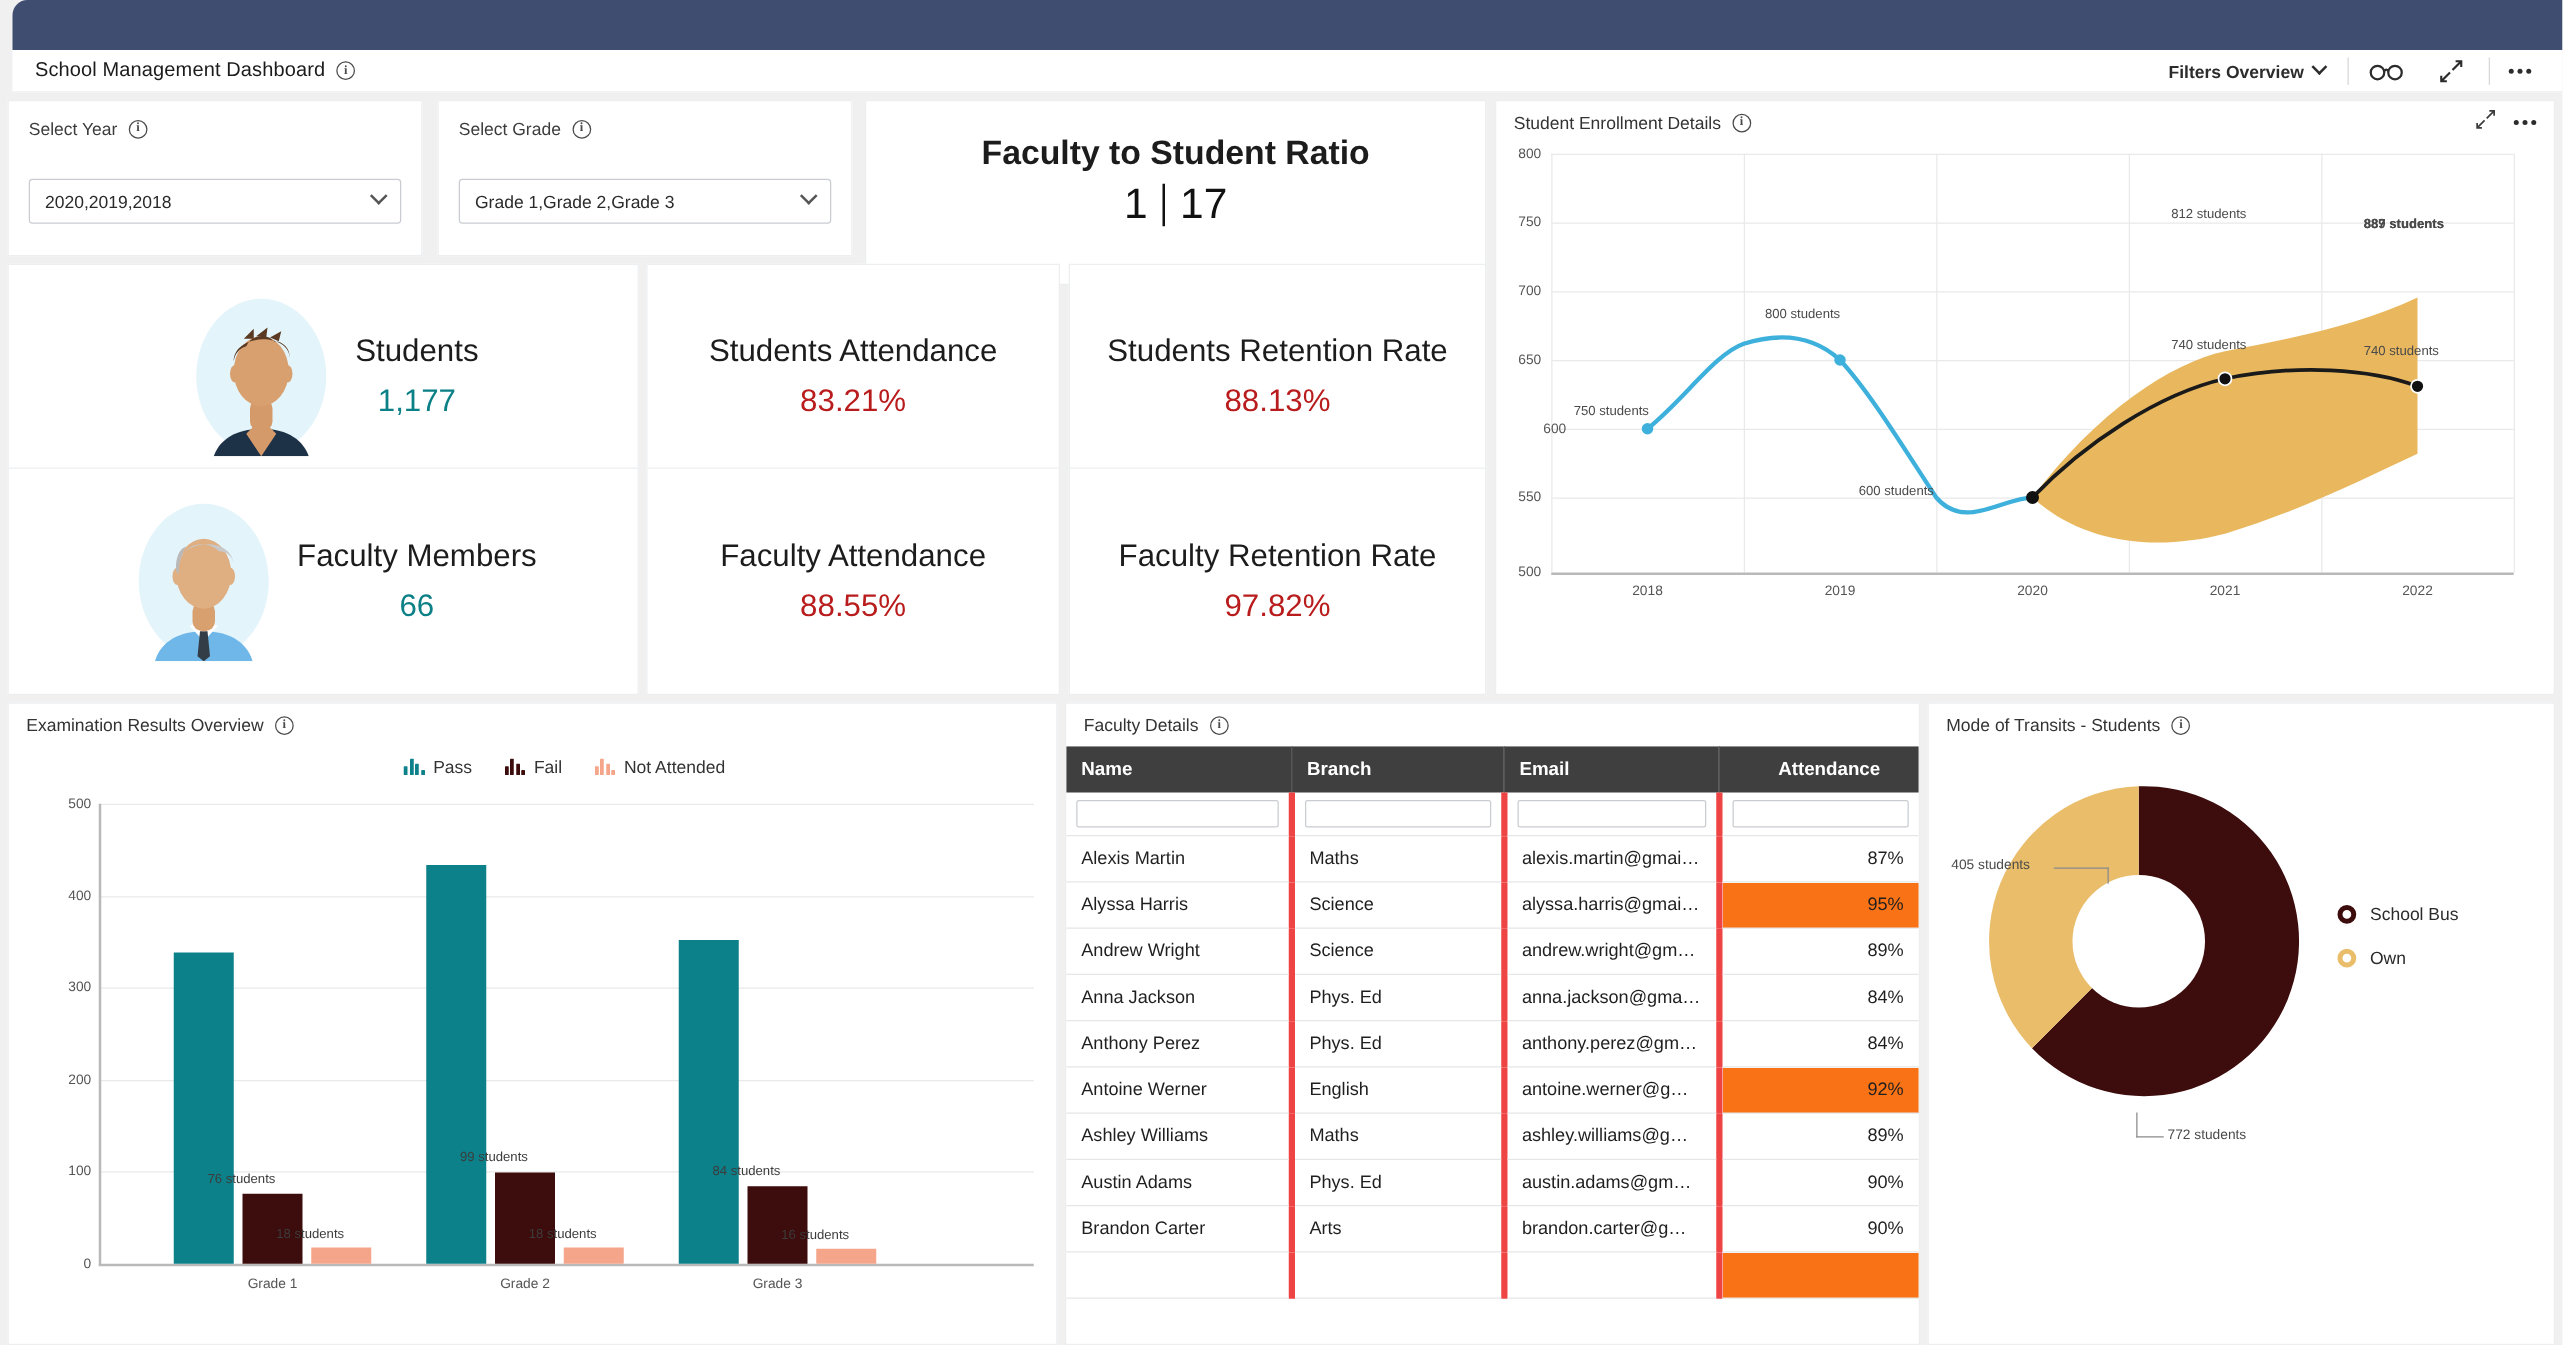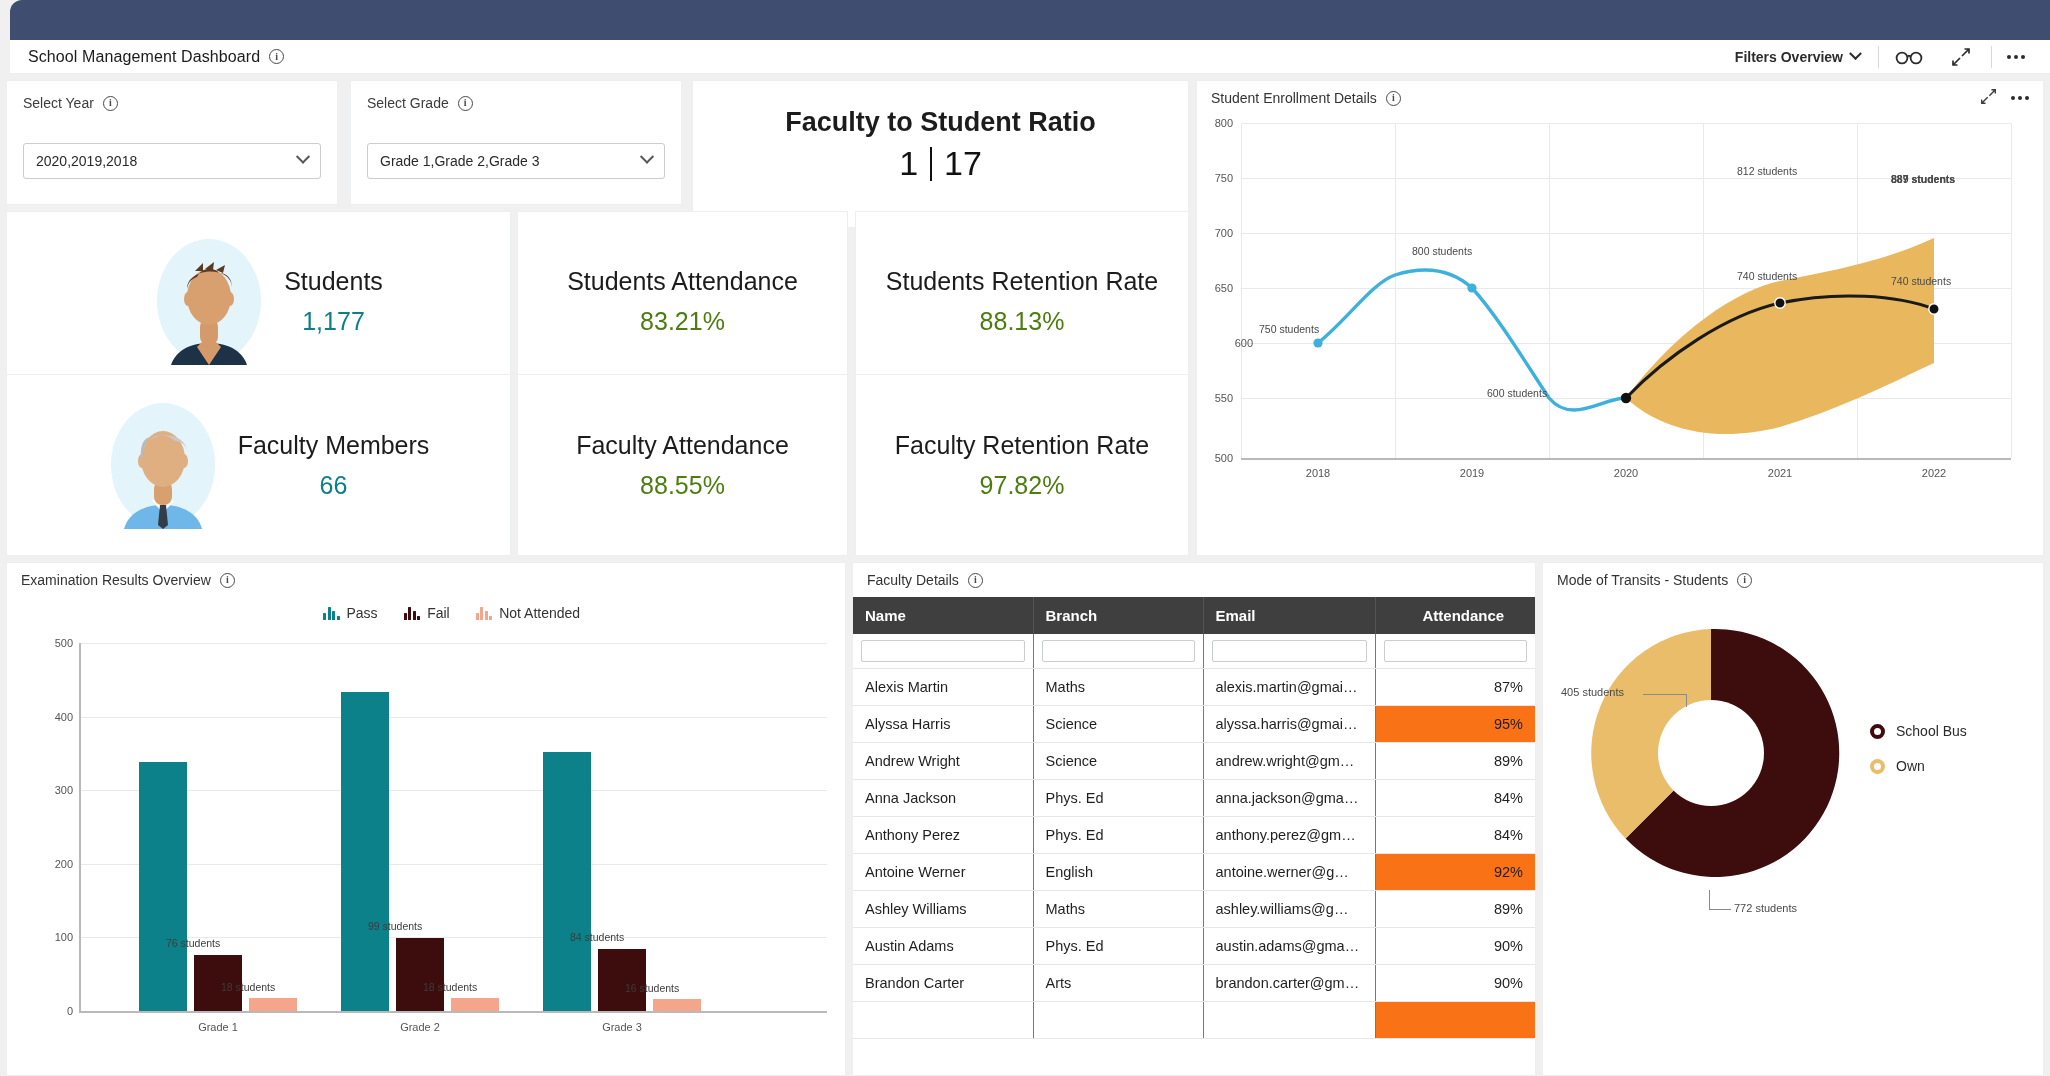--- a/index.html
+++ b/index.html
@@ -73,21 +73,21 @@
   
   .ratio-card { display: flex; flex-direction: column; align-items: center; justify-content: flex-start; padding-top: 26px; }
   .ratio-title { font-size: 27px; color: #1c1c1c; font-weight: bold; }
   .ratio-val { font-size: 34px; color: #111; margin-top: 6px; display: flex; align-items: center; gap: 12px; }
   .ratio-bar { width: 2px; height: 34px; background: #111; display: block; }
 
   
   .kpi { display: flex; align-items: center; justify-content: center; }
   .kpi-txt { text-align: center; }
   .kpi-label { font-size: 25px; color: #1c1c1c; line-height: 1.25; }
-  .kpi-value { font-size: 25px; color: #4d7c0f; margin-top: 10px; }
+  .kpi-value { font-size: 25px; color: #b91c1c; margin-top: 10px; }
   .kpi-value.accent { color: #0c8087; }
   .kpi-avatarwrap { width: 150px; display: flex; align-items: center; justify-content: center; }
 
   
   .avatar { position: relative; width: 104px; height: 128px; }
   .av-bg { position: absolute; left: 0; top: 2px; width: 104px; height: 124px; border-radius: 50%; background: #e3f4fb; }
 
   
   .panel-head { position: absolute; left: 0; top: 0; right: 0; height: 34px; display: flex; align-items: center; padding: 0 14px; }
   .panel-title { font-size: 14px; color: #333; display: flex; align-items: center; }
@@ -113,21 +113,21 @@
   
   .tbl { position: absolute; left: 0; right: 0; top: 34px; bottom: 0; overflow: hidden; }
   .tbl table { border-collapse: collapse; width: 100%; table-layout: fixed; }
   .tbl th {
     background: #3f3f3f; color: #fff; text-align: left; font-size: 15px; font-weight: bold;
     padding: 10px 12px; border-right: 1px solid #555; height: 36px;
   }
   .tbl th:last-child { border-right: none; padding-left: 47px; }
   .tbl td {
     font-size: 14.5px; color: #1f1f1f; padding: 9px 12px; height: 37px;
-    border-bottom: 1px solid #e6e6e6; border-right: 1px solid #ef4444;
+    border-bottom: 1px solid #e6e6e6; border-right: 5px solid #ef4444;
     white-space: nowrap; overflow: hidden; text-overflow: ellipsis;
   }
   .tbl td:last-child { border-right: none; text-align: right; }
   .tbl td.attn-hi { background: #f97316; }
   .filter-cell { padding: 6px 8px !important; height: 34px !important; }
   .filter-box { width: 100%; height: 22px; border: 1px solid #c9ccd1; background: #fff; border-radius: 2px; display: block; }
 
   
   .donut-wrap { position: absolute; }
   .donut-legend { position: absolute; display: flex; flex-direction: column; gap: 19px; }

